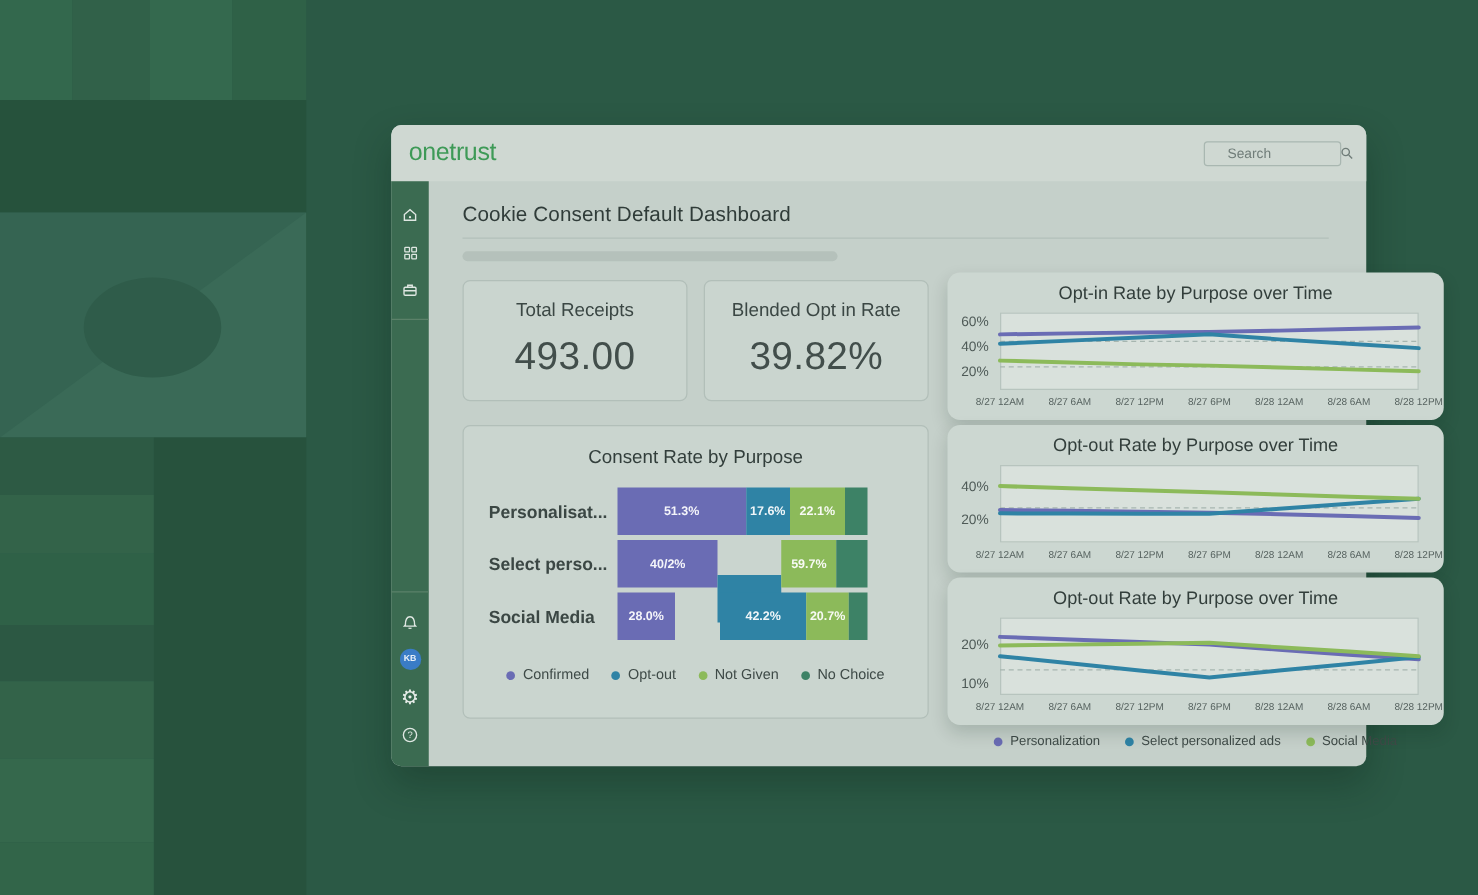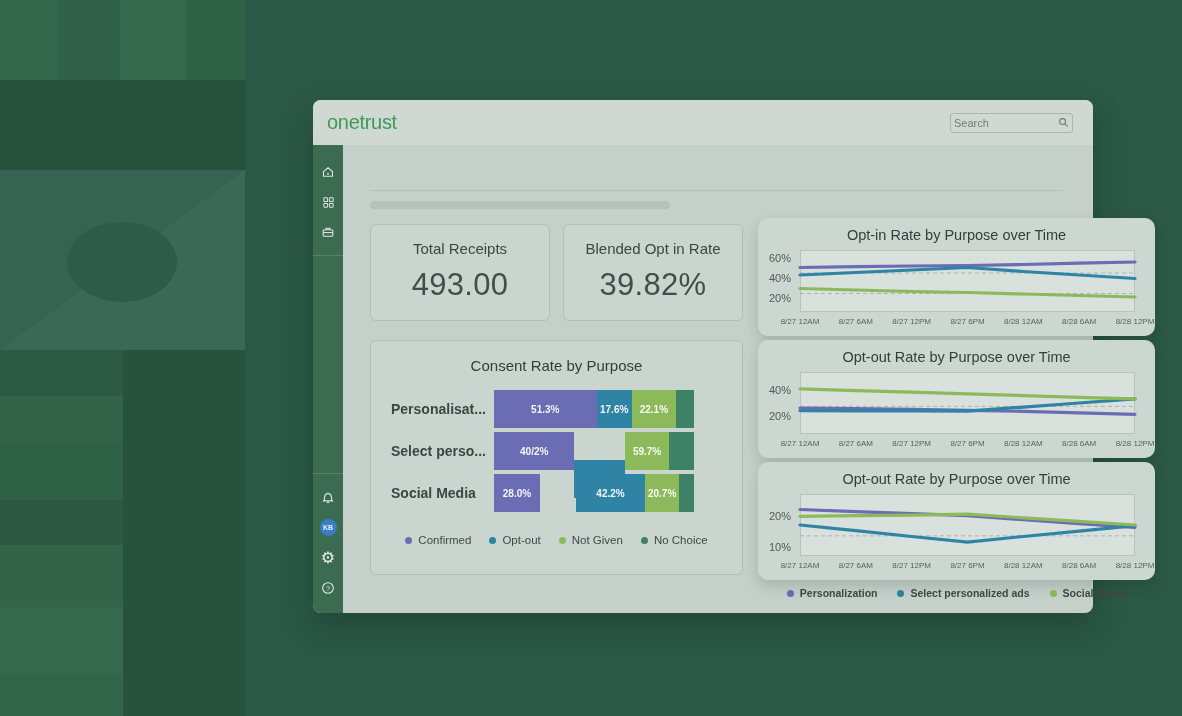--- a/index.html
+++ b/index.html
@@ -20,22 +20,22 @@
     box-shadow:0 14px 30px rgba(8,28,18,.28);
   }
   .titlebar {
     position:absolute; left:0; top:0; right:0; height:45px;
     background:#cfd8d2; border-radius:8px 8px 0 0;
     display:flex; align-items:center; justify-content:space-between;
     padding:0 20px 0 14px;
   }
   .logo { font-size:20px; font-weight:500; color:#3e9a57; letter-spacing:-.3px; }
   .searchbox {
-    width:123px; height:20px; border:1px solid #a9b7b1; border-radius:3px;
-    display:flex; align-items:center; padding:0 3px; background:transparent;
+    width:110px; height:20px; border:1px solid #a9b7b1; border-radius:3px;
+    display:flex; align-items:center; padding:0 18px; background:transparent;
   }
   .searchbox input {
     flex:1; border:none; outline:none; background:transparent;
     font-size:11px; color:#4c5855; width:90px;
     font-family:"Liberation Sans","DejaVu Sans",sans-serif;
   }
   .searchbox input::placeholder { color:#707d79; }
   .search-glyph { width:11px; height:11px; flex:none; }
 
   
@@ -92,21 +92,21 @@
   .chart-title { text-align:center; font-size:14.5px; font-weight:500; color:#323e3b; }
   .plot-wrap { position:relative; margin:7px 20px 0 42px; height:62px; }
   .plot-box { position:absolute; inset:0; background:rgba(255,255,255,.25); border:1px solid #b7c4be; }
   .plot-svg { position:absolute; inset:0; width:100%; height:100%; overflow:visible; }
   .y-gutter { position:absolute; left:-42px; width:36px; top:0; bottom:0; }
   .ytick { position:absolute; right:3px; font-size:11px; color:#4e5a57; text-align:right; width:36px; }
   .x-row { position:relative; margin:5px 20px 0 42px; height:11px; }
   .xtick { position:absolute; transform:translateX(-50%); font-size:8px; color:#56625f; white-space:nowrap; top:0; }
 
   .bottom-legend { display:flex; justify-content:center; gap:20px; margin-top:7px; }
-  .bottom-legend .legend-item { font-size:10.5px;font-weight:bold; }
+  .bottom-legend .legend-item { font-size:10.5px; }
 </style>
 </head>
 <body>
 
 <div>
   <div class="bg-shape" style="left:0;top:0;width:58px;height:80px;background:#33684d;"></div>
   <div class="bg-shape" style="left:58px;top:0;width:62px;height:80px;background:#316149;"></div>
   <div class="bg-shape" style="left:120px;top:0;width:66px;height:80px;background:#34694e;"></div>
   <div class="bg-shape" style="left:186px;top:0;width:59px;height:80px;background:#2f6147;"></div>
   <div class="bg-shape" style="left:0;top:80px;width:245px;height:90px;background:#26523c;"></div>
@@ -174,20 +174,21 @@
         <span class="gear-glyph">⚙</span>
       </div>
     <div class="side-icon">
       <svg viewBox="0 0 14 14" width="14" height="14">
         <circle cx="7" cy="7" r="5.3" fill="none" stroke="#dfe7e2" stroke-width="1.1"></circle>
         <text x="7" y="9.6" text-anchor="middle" font-size="7.5" fill="#dfe7e2" font-family="Liberation Sans, DejaVu Sans, sans-serif">?</text>
       </svg>
     </div>
   </div>
 
+  <div class="page-title">Cookie Consent Default Dashboard</div>
   <div class="title-divider"></div>
   <div class="skeleton-bar"></div>
 
   <div class="stats-row">
     <div class="panel stat-card">
       <div class="stat-label">Total Receipts</div>
       <div class="stat-value">493.00</div>
     </div>
     <div class="panel stat-card">
       <div class="stat-label">Blended Opt in Rate</div>

